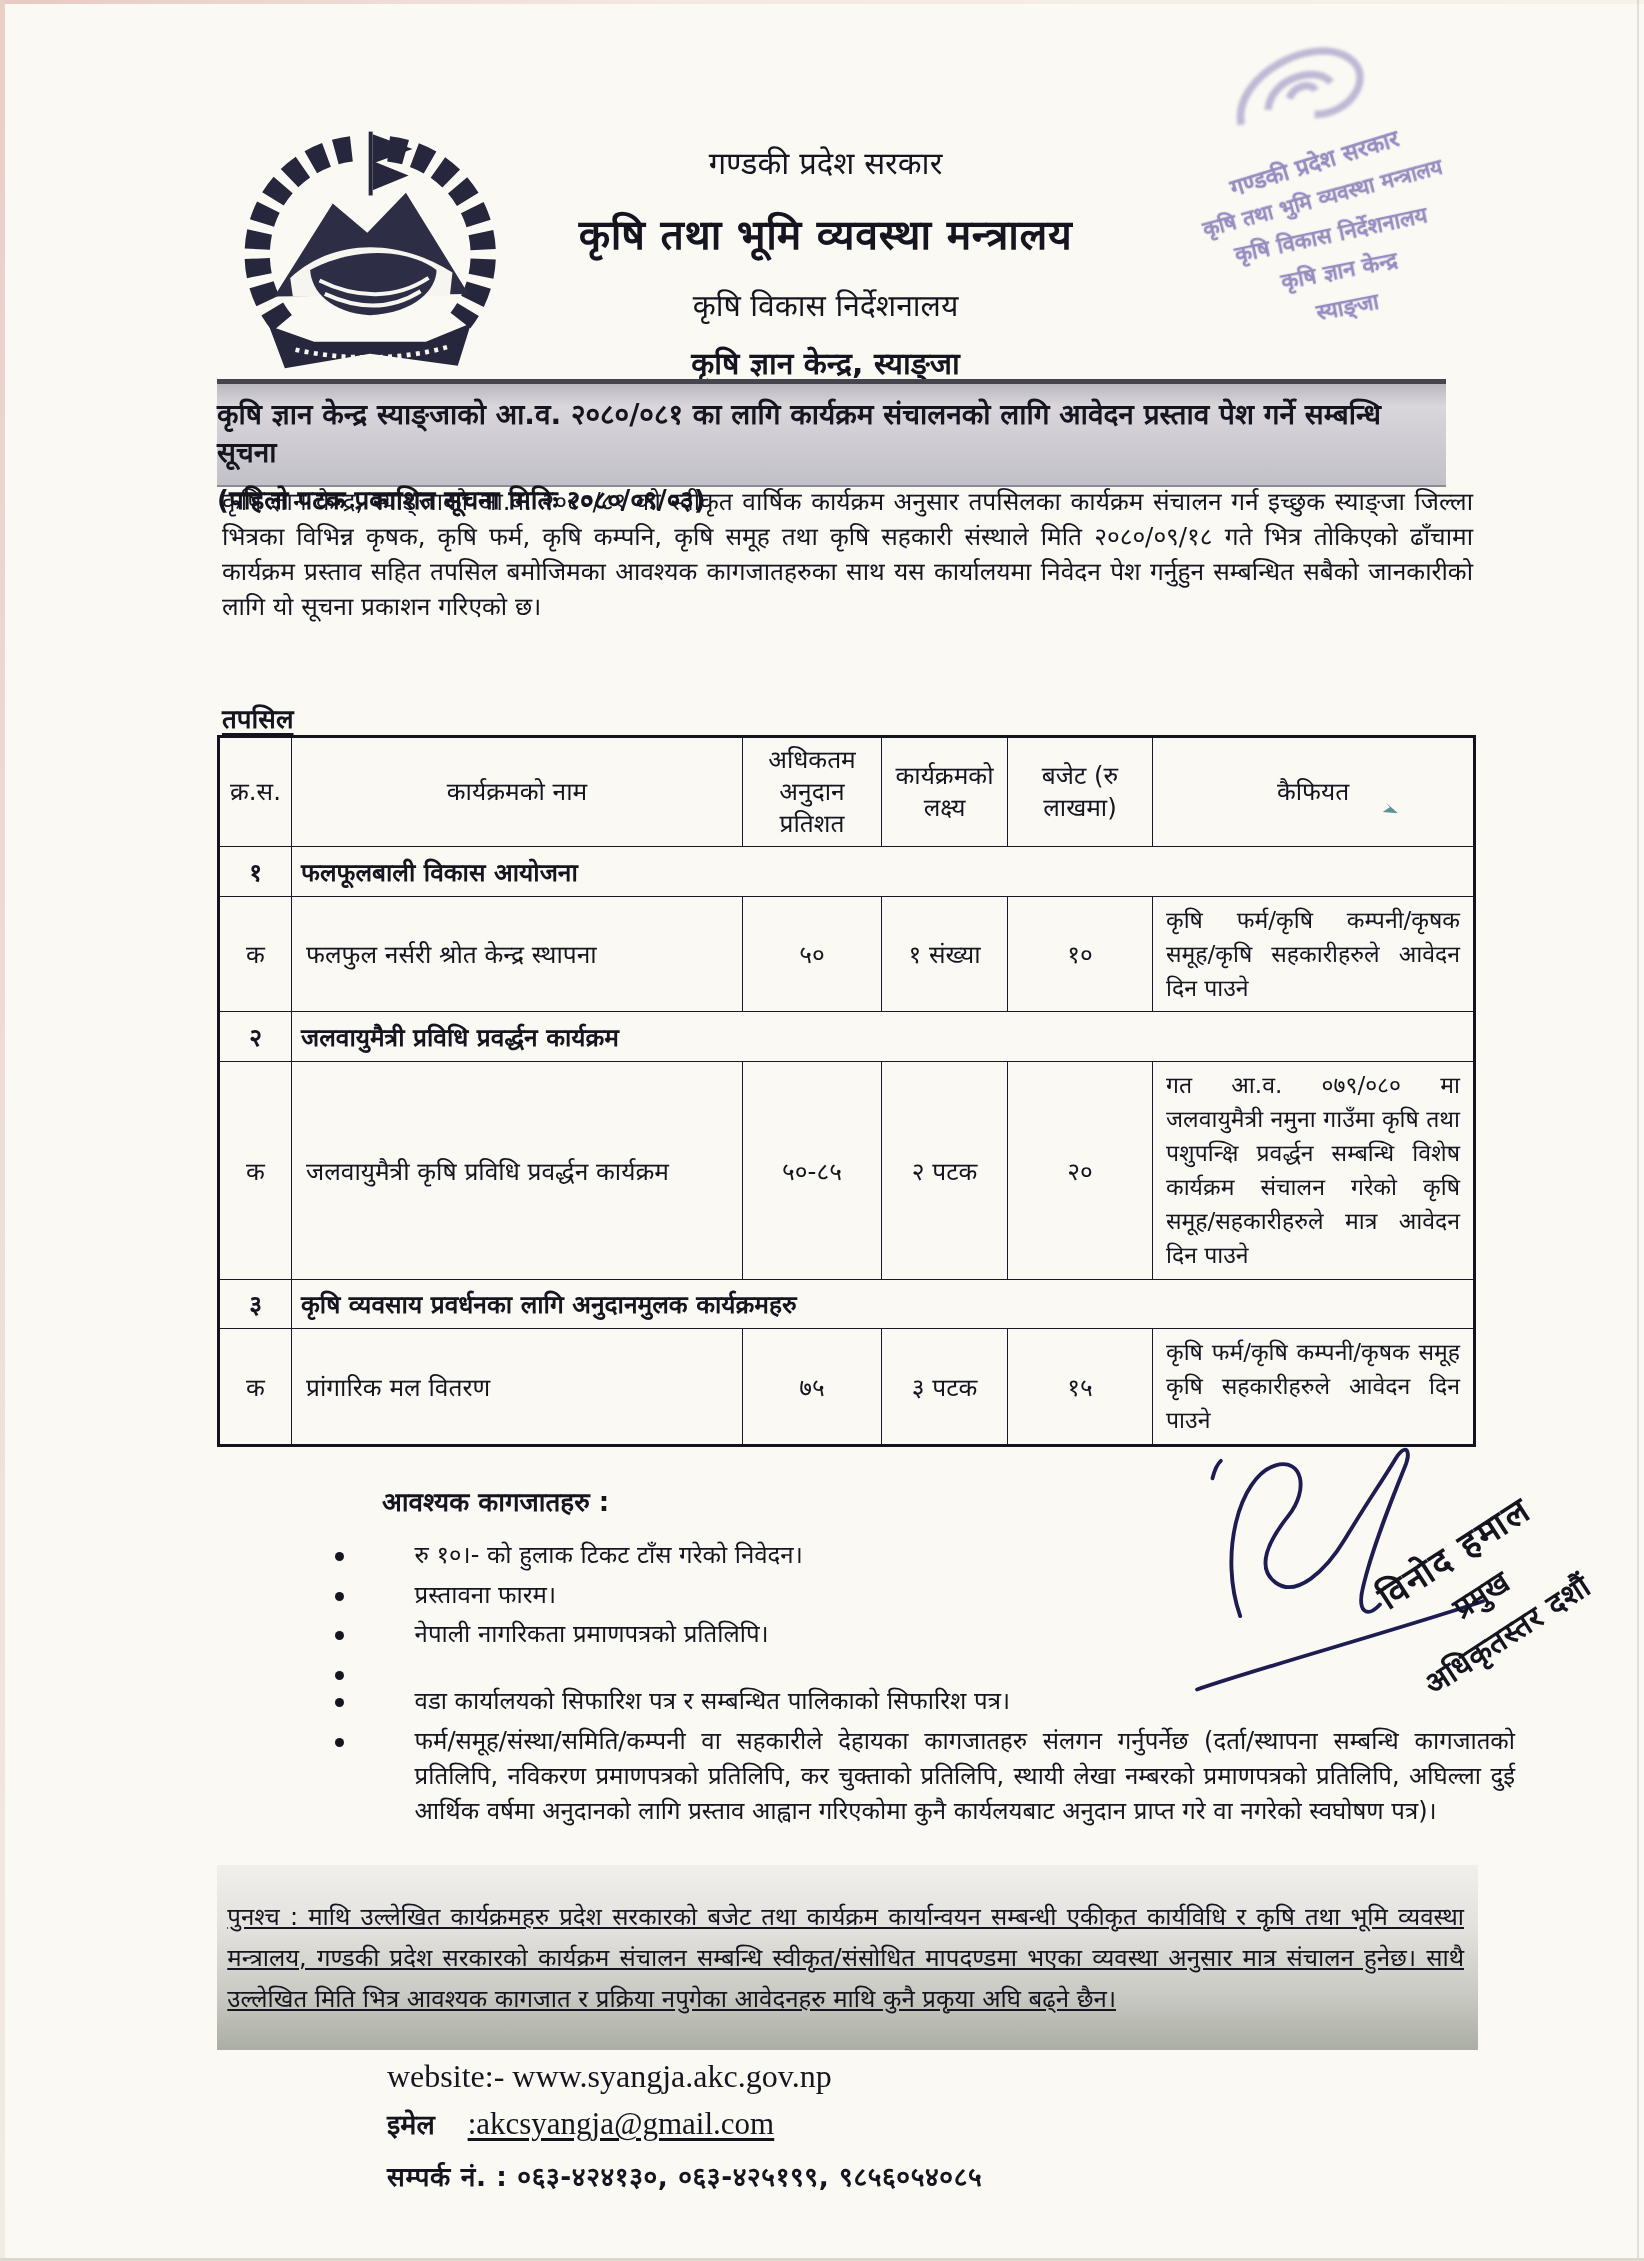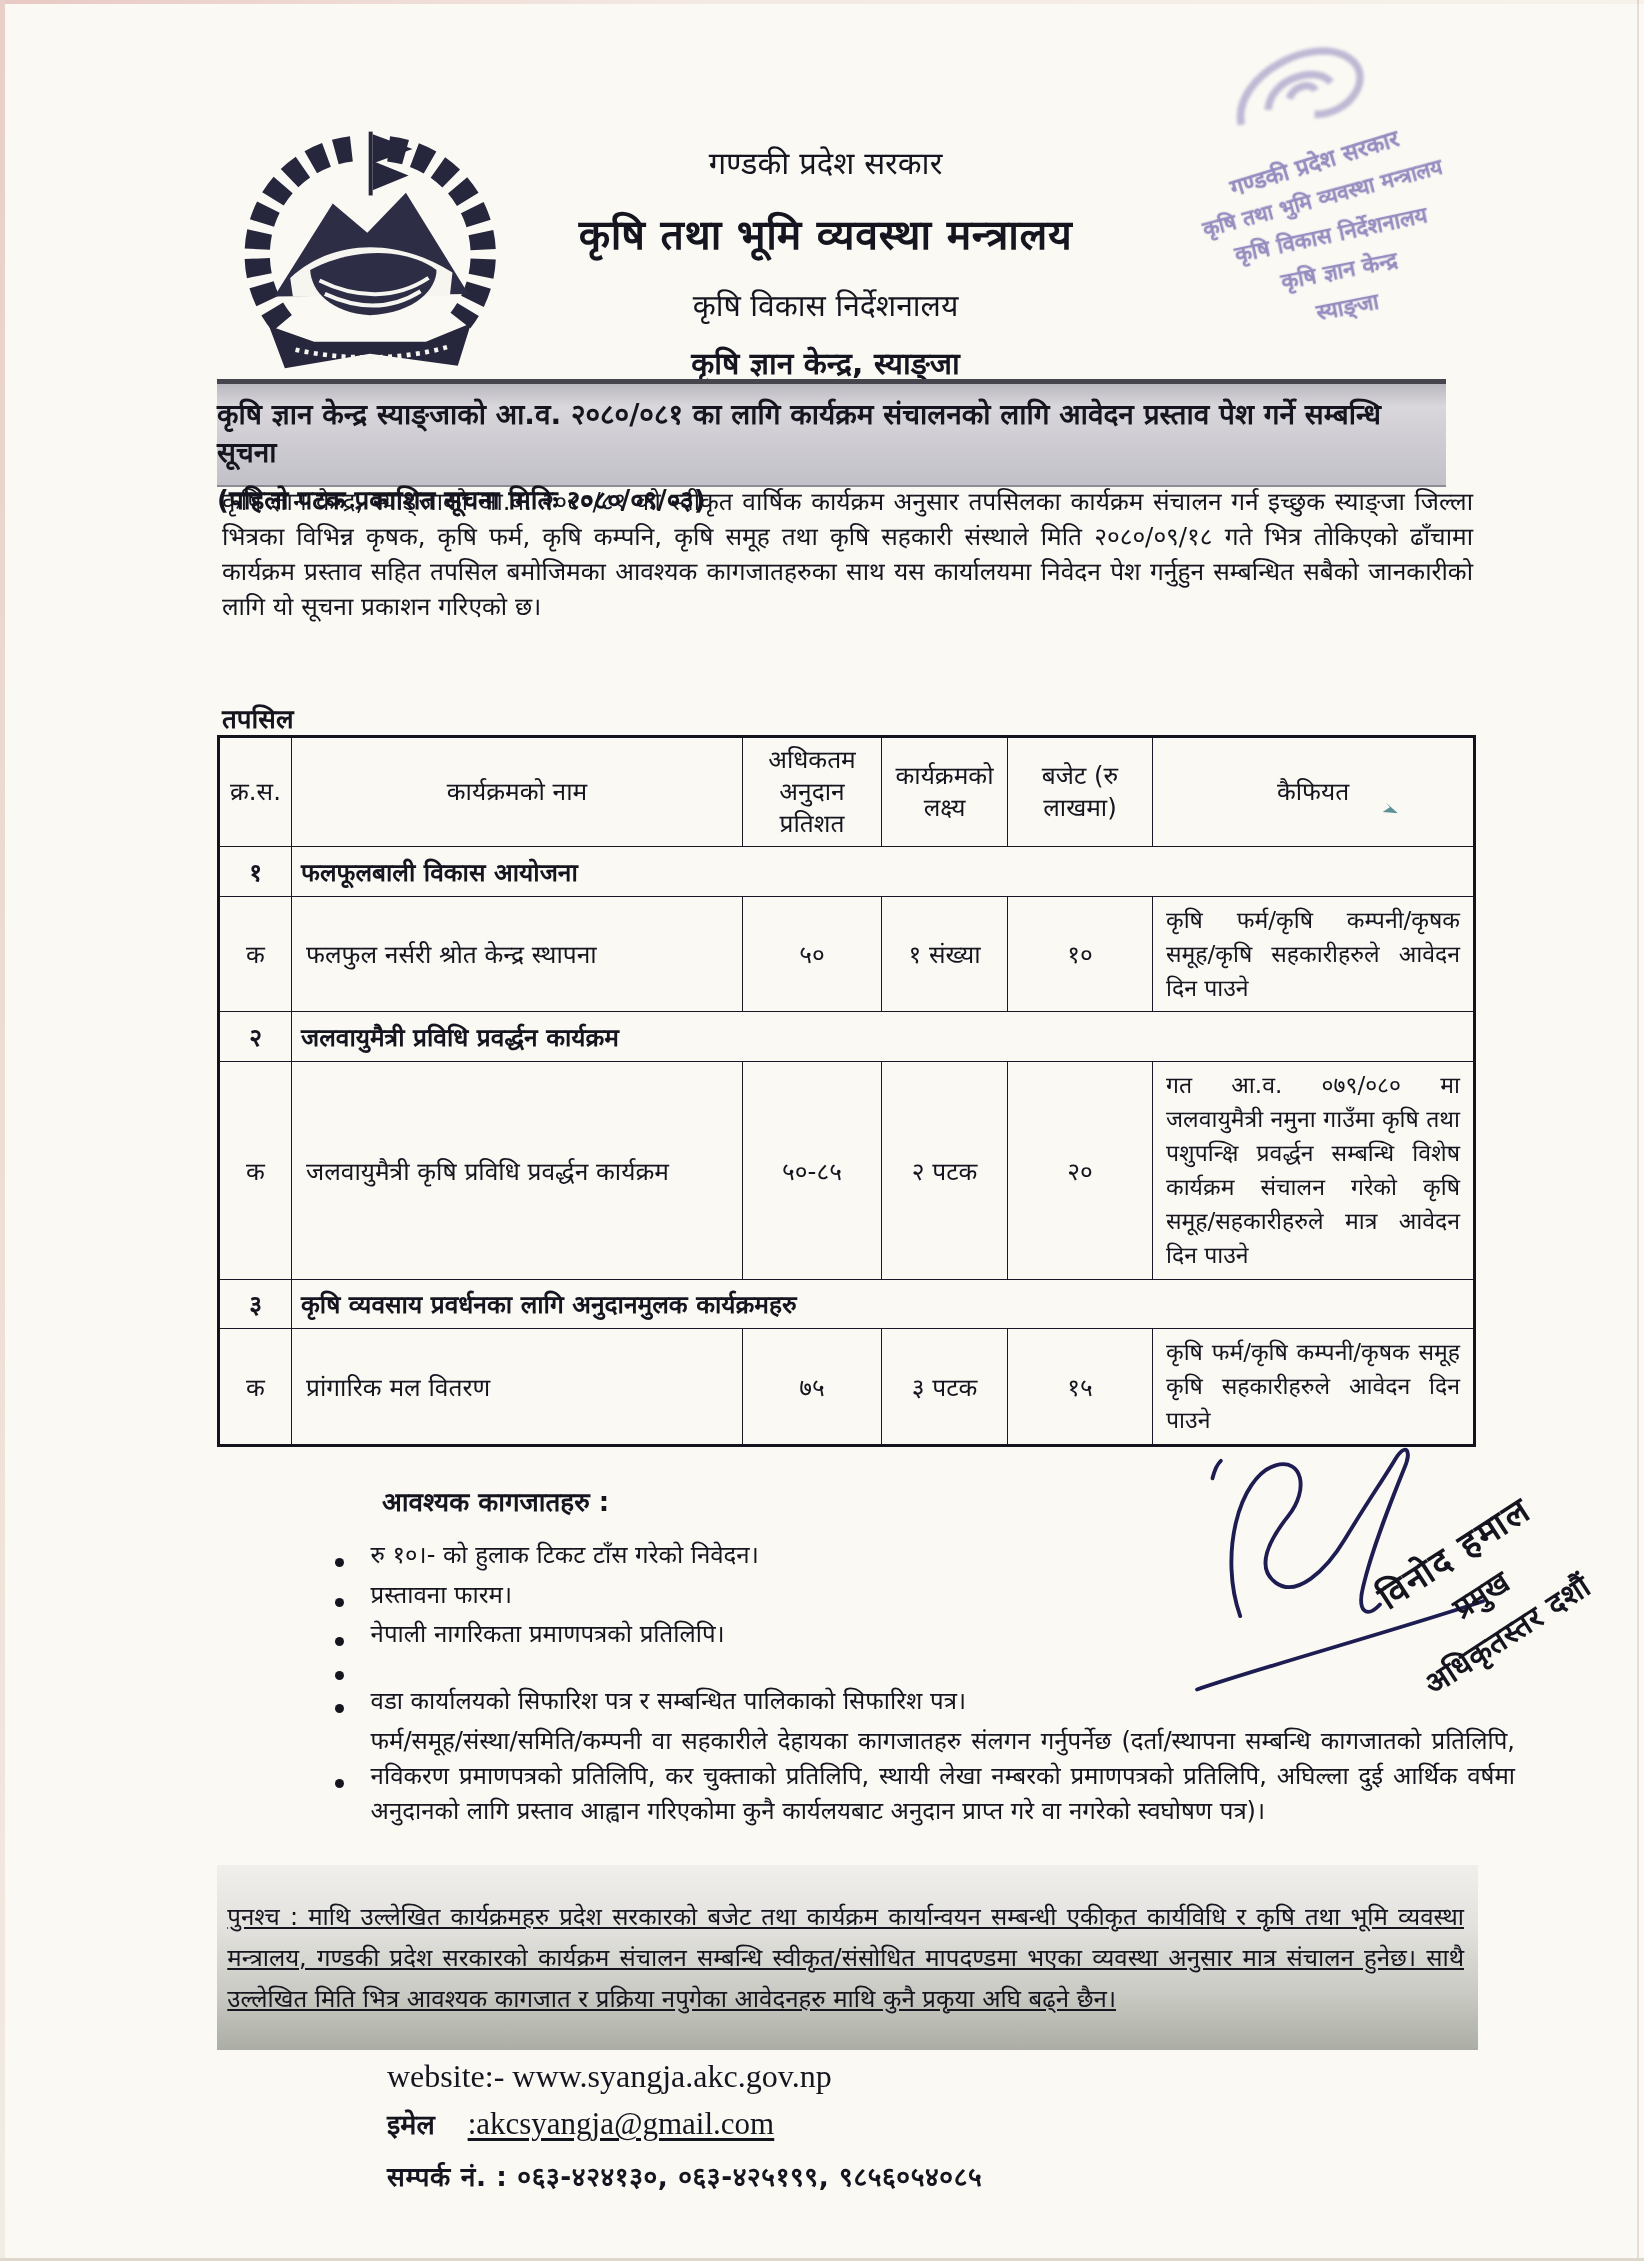--- a/index.html
+++ b/index.html
@@ -49,21 +49,21 @@
     border-top:5.8px solid #46454e;border-bottom:2.6px solid #8d8b94;
     text-align:left;box-sizing:border-box;padding-top:10.3px;
   }
   #banner .b1{font-size:28px;font-weight:700;}
   #banner .b2{font-size:26px;font-weight:700;margin-top:10.3px;}
 
   
   #intro{left:222px;top:484px;width:1251px;font-size:24.5px;line-height:35px;text-align:justify;}
 
   
-  #tapsil{left:222px;top:700px;font-size:26px;font-weight:700;text-underline-offset:5.2px;}
+  #tapsil{left:222px;top:700px;font-size:26px;font-weight:700;text-decoration:underline;text-underline-offset:5.2px;}
   #program-table{left:217px;top:735px;width:1256px;border-collapse:collapse;table-layout:fixed;}
   #program-table th,#program-table td{border:1.9px solid #181826;}
   #program-table{border:3.2px solid #14141f;}
   #program-table th{
     font-size:24.5px;font-weight:400;line-height:32px;text-align:center;vertical-align:middle;
     height:103px;padding:2.6px 5.2px;position:relative;
   }
   #program-table td{font-size:24.5px;vertical-align:middle;padding:5.2px 9px;}
   #program-table tr.section td{font-weight:700;padding:7.7px 9px;}
   #program-table tr.section td.sn{text-align:center;}
@@ -74,21 +74,21 @@
   #cursor-artifact{
     position:absolute;right:77px;top:64px;width:14px;height:14px;
     background:#3f7f86;clip-path:polygon(0 0,100% 45%,40% 60%,55% 100%);
     transform:rotate(160deg);opacity:.85;
   }
 
   
   #docs{left:332px;top:1483px;width:1183px;}
   #docs .docs-title{font-size:26px;font-weight:700;margin-left:50px;margin-bottom:19.3px;}
   #docs ul{list-style:none;margin:0;padding:0;}
-  #docs li{display:flex;align-items:center;font-size:24px;line-height:35px;margin-bottom:4.5px;text-align:justify;}
+  #docs li{display:flex;align-items:flex-start;font-size:24px;line-height:35px;margin-bottom:4.5px;text-align:justify;gap:44px;}
   #docs li .dot{flex:0 0 9px;width:9px;height:9px;border-radius:50%;background:#15151f;margin:14px 27px 0 2.6px;}
 
   
   #signature{left:1179px;top:1437px;width:322px;height:277px;}
   #officer-stamp{
     left:1273px;top:1544px;width:426px;
     transform:rotate(-33deg);transform-origin:40% 50%;
     text-align:center;
   }
   #officer-stamp .o1{font-size:35px;font-weight:700;letter-spacing:1.9px;}

